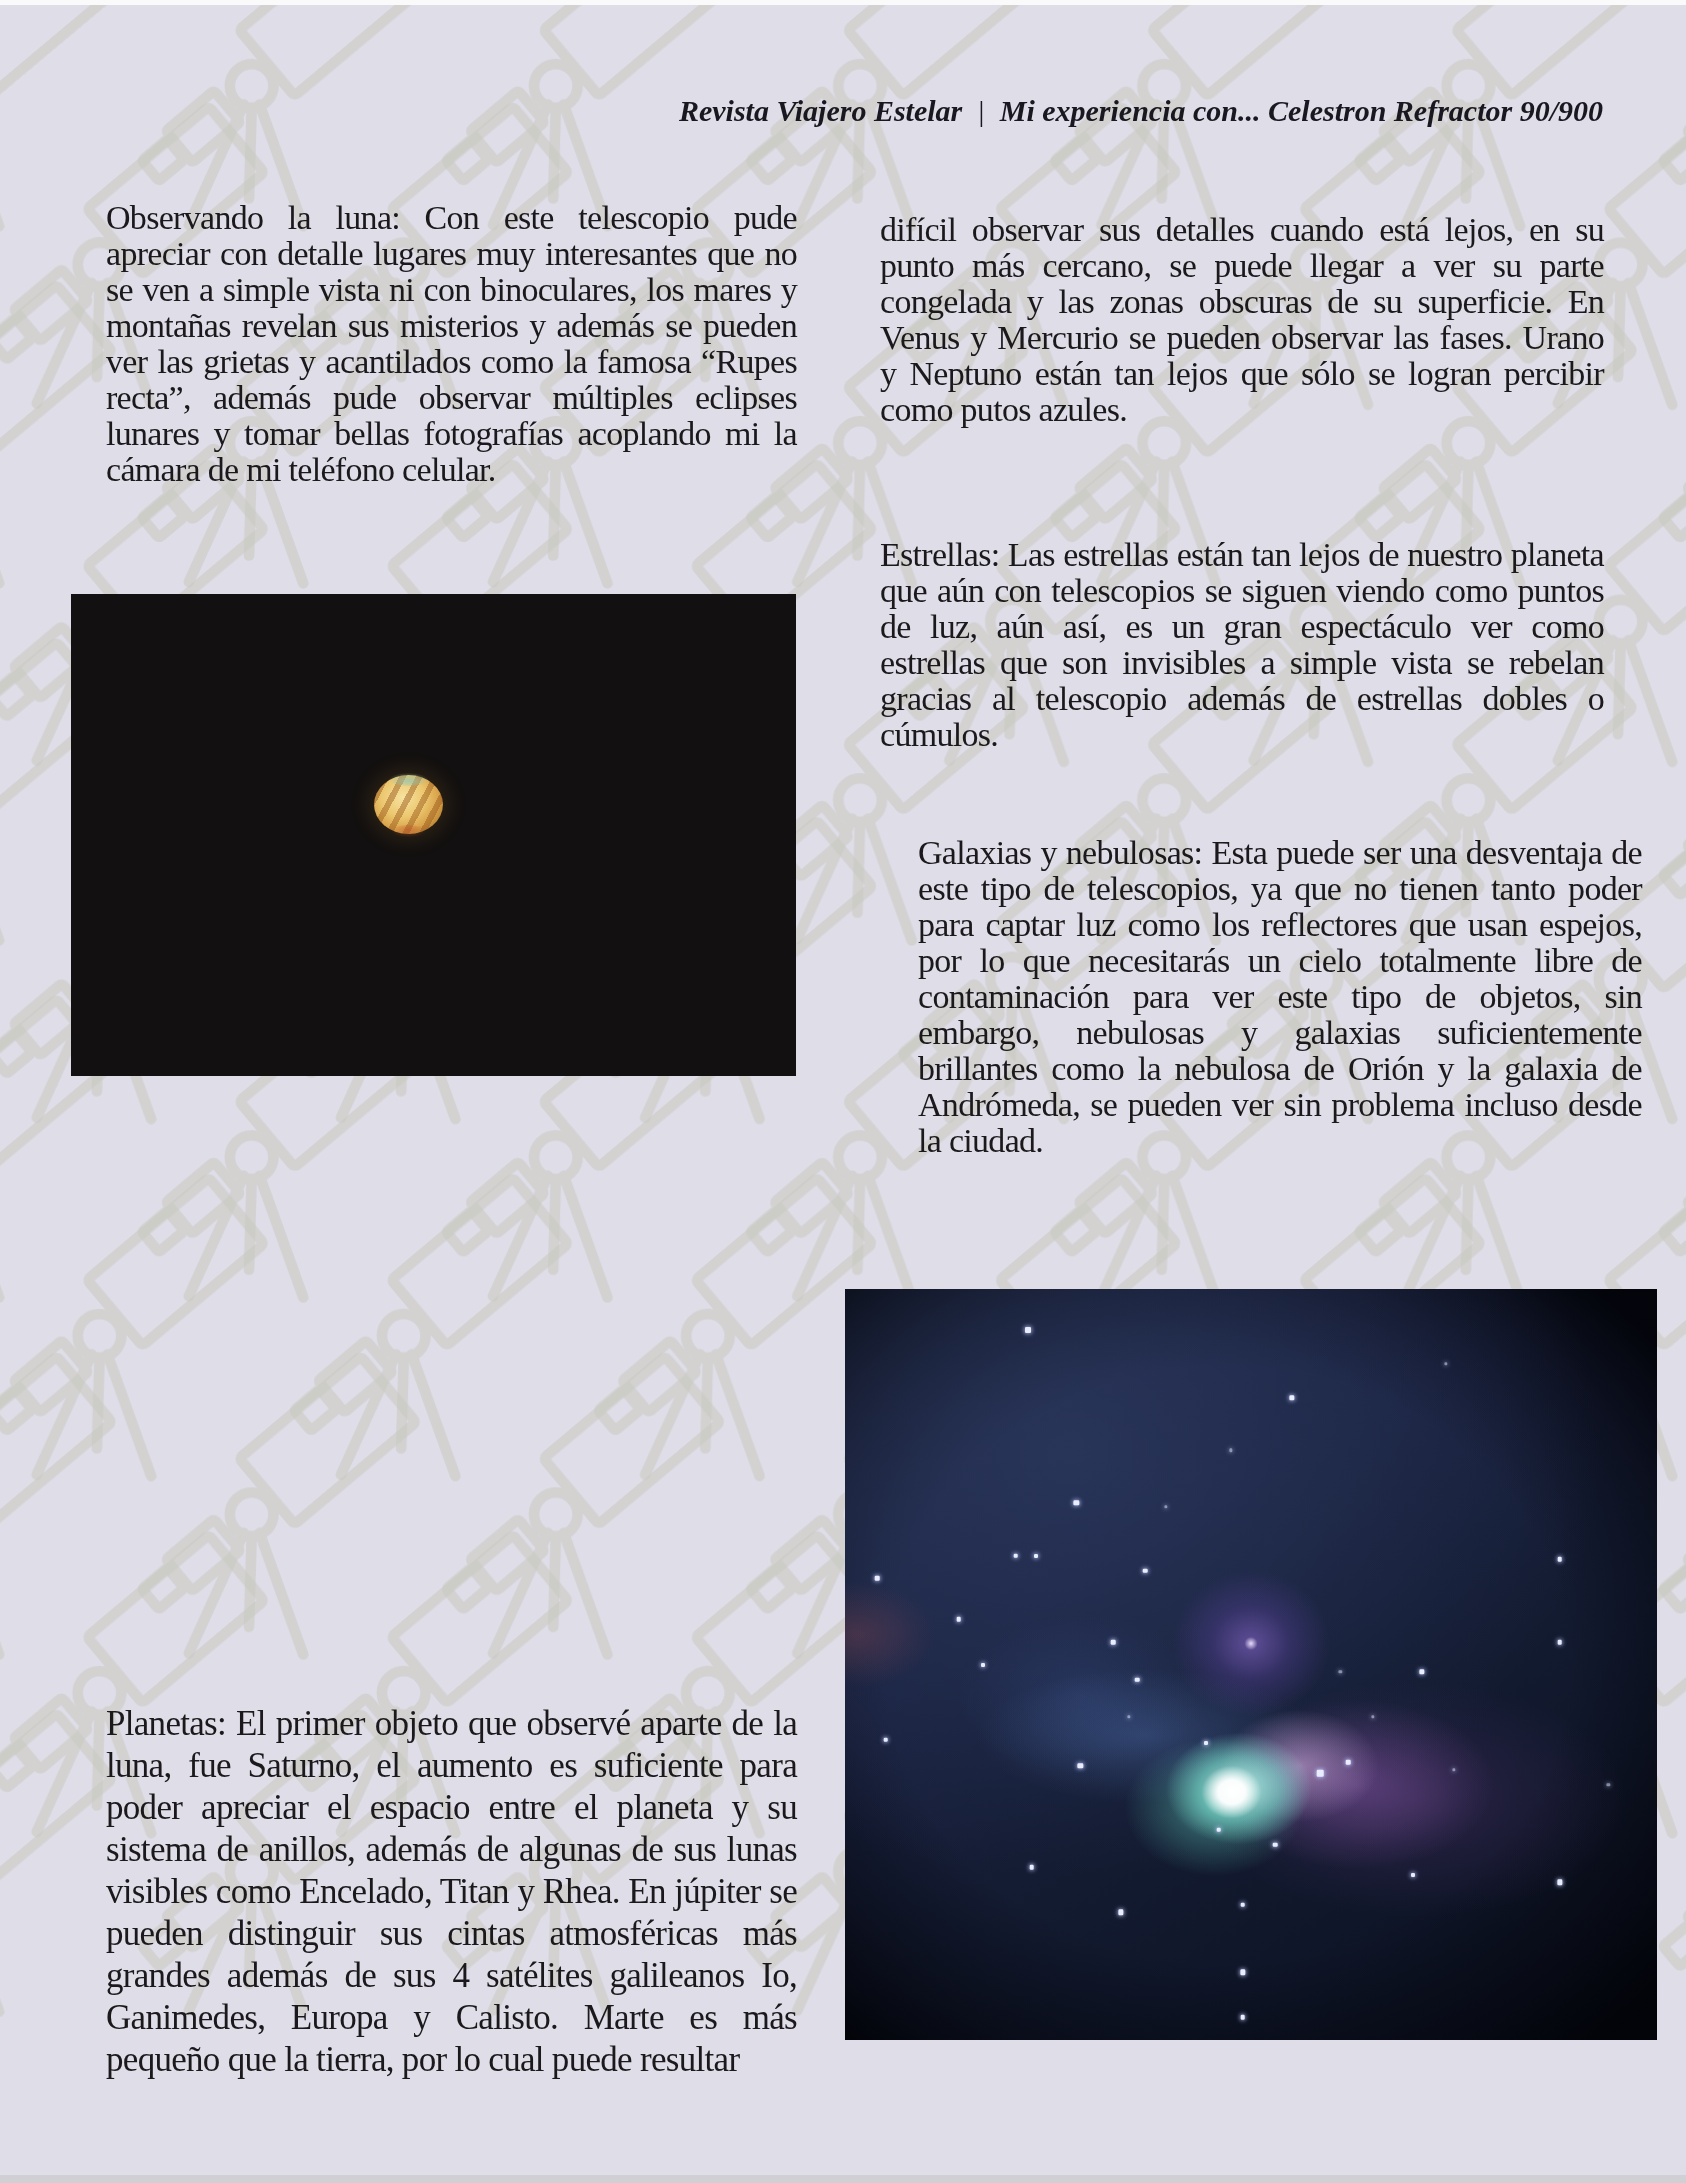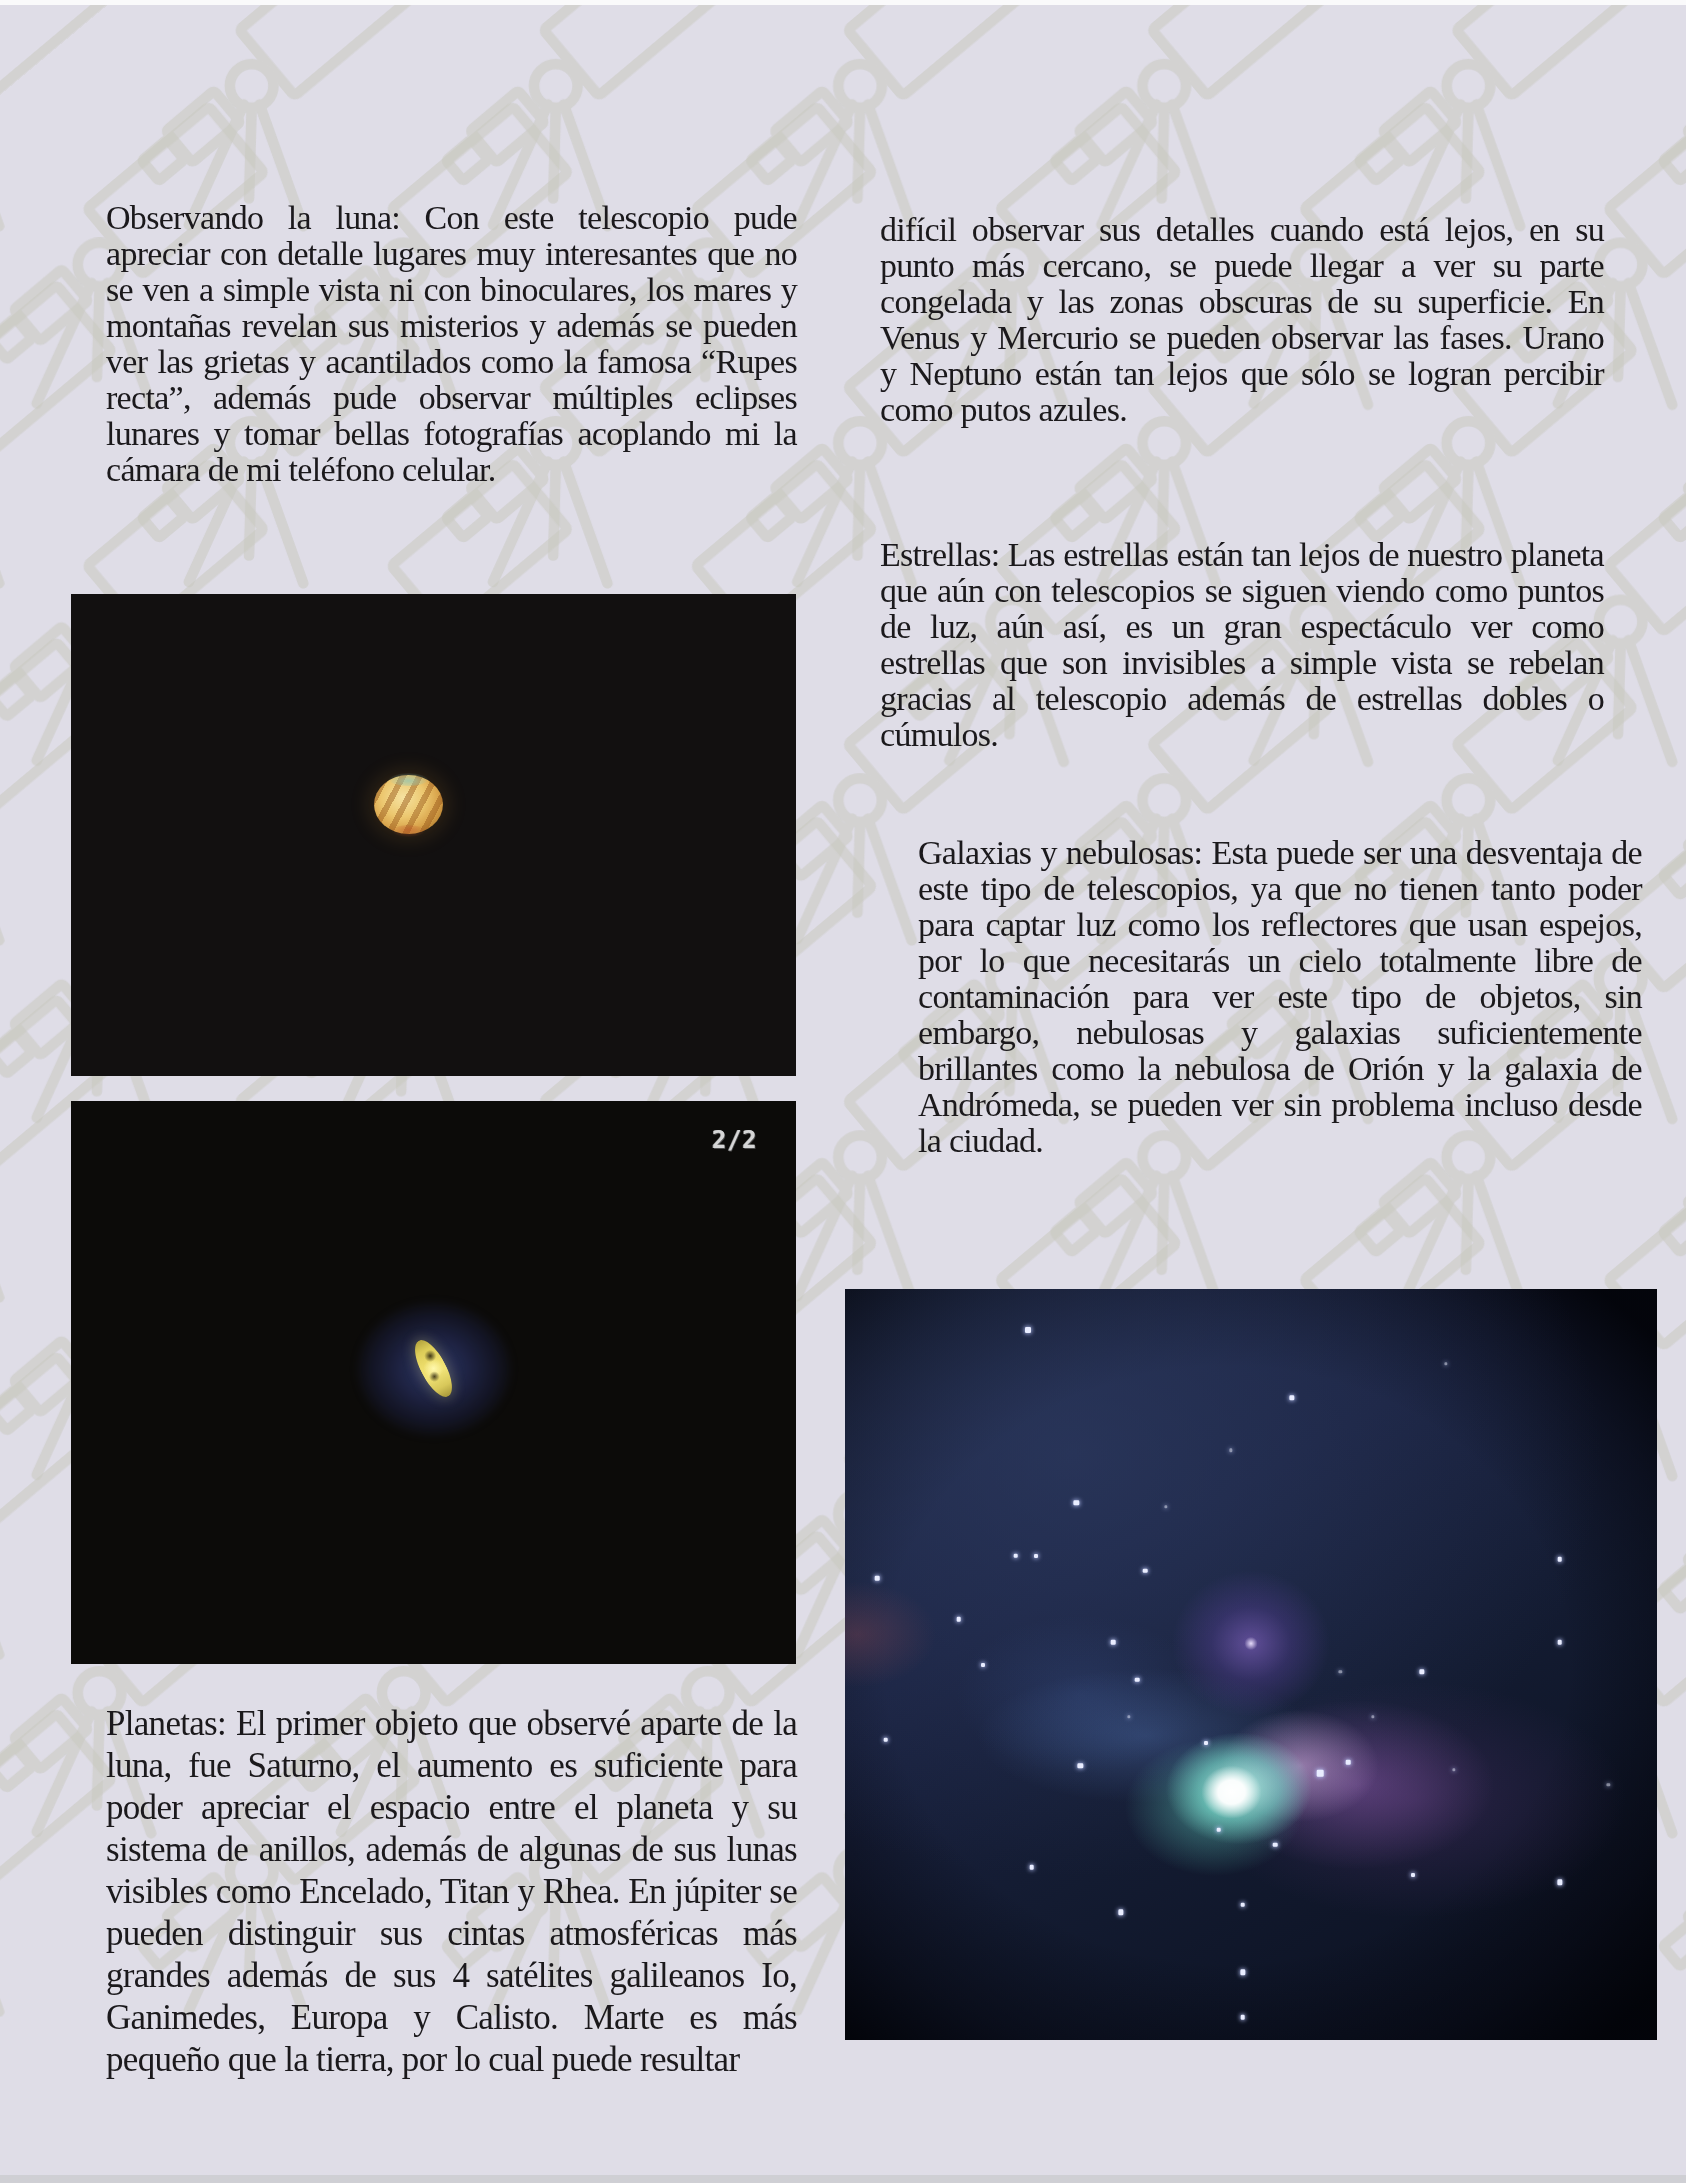--- a/index.html
+++ b/index.html
@@ -217,32 +217,30 @@
         <use href="#tele-icon" transform="translate(1760 2830)"></use>
         <use href="#tele-icon" transform="translate(2220 2830)"></use>
         <use href="#tele-icon" transform="translate(2680 2830)"></use>
         <use href="#tele-icon" transform="translate(3140 2830)"></use>
       </g>
   </svg>
 
   <div class="edge-top"></div>
   <div class="edge-bottom"></div>
 
+  <div class="header">
+    <span>Revista Viajero Estelar</span><span class="sep">|</span><span>Mi experiencia con... Celestron Refractor 90/900</span>
+  </div>
 
   <div class="para" id="p-observando">Observando la luna: Con este telescopio pude apreciar con detalle lugares muy interesantes que no se ven a simple vista ni con binoculares, los mares y montañas revelan sus misterios y además se pueden ver las grietas y acantilados como la famosa “Rupes recta”, además pude observar múltiples eclipses lunares y tomar bellas fotografías acoplando mi la cámara de mi teléfono celular.</div>
 
   <div class="photo" id="photo-jupiter">
     <div class="jupiter-planet"></div>
   </div>
 
-  <div class="photo" id="photo-saturn">
-    <div class="saturn-glow"></div>
-    <div class="saturn-body"></div>
-    <div class="page-indicator">2/2</div>
-  </div>
 
   <div class="para" id="p-planetas">Planetas: El primer objeto que observé aparte de la luna, fue Saturno, el aumento es suficiente para poder apreciar el espacio entre el planeta y su sistema de anillos, además de algunas de sus lunas visibles como Encelado, Titan y Rhea. En júpiter se pueden distinguir sus cintas atmosféricas más grandes además de sus 4 satélites galileanos Io, Ganimedes, Europa y Calisto. Marte es más pequeño que la tierra, por lo cual puede resultar</div>
 
   <div class="para right" id="p-dificil">difícil observar sus detalles cuando está lejos, en su punto más cercano, se puede llegar a ver su parte congelada y las zonas obscuras de su superficie. En Venus y Mercurio se pueden observar las fases. Urano y Neptuno están tan lejos que sólo se logran percibir como putos azules.</div>
   <div class="para right" id="p-estrellas">Estrellas: Las estrellas están tan lejos de nuestro planeta que aún con telescopios se siguen viendo como puntos de luz, aún así, es un gran espectáculo ver como estrellas que son invisibles a simple vista se rebelan gracias al telescopio además de estrellas dobles o cúmulos.</div>
   <div class="para right" id="p-galaxias">Galaxias y nebulosas: Esta puede ser una desventaja de este tipo de telescopios, ya que no tienen tanto poder para captar luz como los reflectores que usan espejos, por lo que necesitarás un cielo totalmente libre de contaminación para ver este tipo de objetos, sin embargo, nebulosas y galaxias suficientemente brillantes como la nebulosa de Orión y la galaxia de Andrómeda, se pueden ver sin problema incluso desde la ciudad.</div>
 
   <div class="photo" id="photo-nebula">
     <div class="nebula-art"></div>
     <div class="stars">

